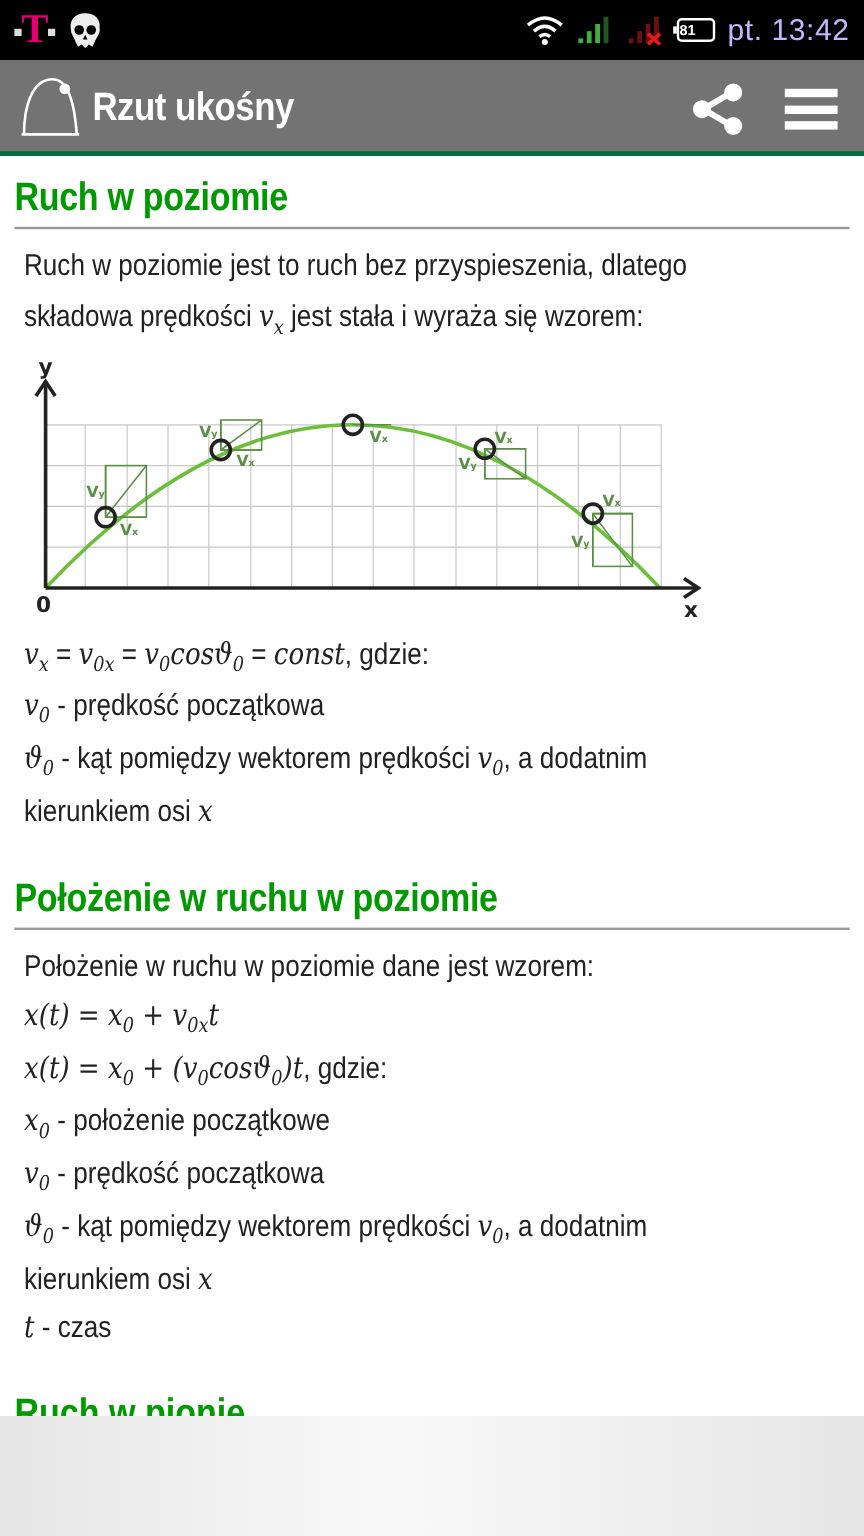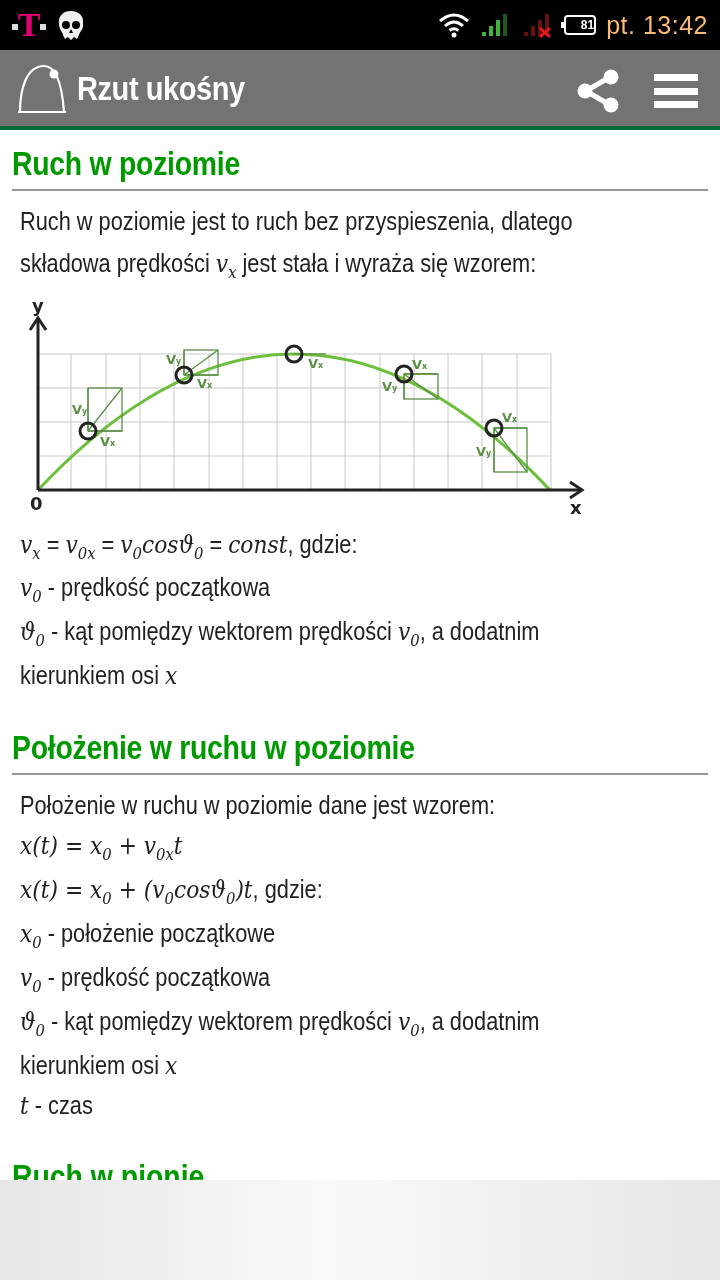--- a/index.html
+++ b/index.html
@@ -4,23 +4,23 @@
 <style>
   * { box-sizing: border-box; margin: 0; padding: 0; }
   html, body { width: 720px; height: 1280px; overflow: hidden; background: #fff; }
   body { font-family: "Liberation Sans", "DejaVu Sans", sans-serif; position: relative; }
 
   .statusbar { position: absolute; left: 0; top: 0; width: 720px; height: 50px; background: #000; color: #fff; }
   .sb-left { position: absolute; left: 16px; top: 8px; display: flex; align-items: center; gap: 14px; }
   .tmobile { color: #e20074; font-family: "Liberation Serif", serif; font-weight: bold; font-size: 34px; line-height: 34px; position: relative; width: 26px; text-align: center; }
   .tmobile .dot { position: absolute; top: 16px; width: 6px; height: 6px; background: #ddd; }
   .sb-right { position: absolute; right: 12px; top: 0; height: 50px; display: flex; align-items: center; gap: 10px; }
-  .battery { width: 32px; height: 20px; border: 2px solid #fff; border-radius: 4px; font-size: 12px; font-weight: bold; display: flex; align-items: center; justify-content: flex-end; position: relative; }
+  .battery { width: 32px; height: 20px; border: 2px solid #fff; border-radius: 4px; font-size: 12px; font-weight: bold; display: flex; align-items: center; justify-content: flex-start; position: relative; }
   .battery::before { content: ""; position: absolute; left: -5px; top: 5px; width: 3px; height: 6px; background: #fff; }
-  .clock { font-size: 25px; color: #fdba74; letter-spacing: 0.5px; }
+  .clock { font-size: 25px; color: #c4b5fd; letter-spacing: 0.5px; }
 
   .appbar { position: absolute; left: 0; top: 50px; width: 720px; height: 80px; background: #737373; border-bottom: 4px solid #006b3c; }
   .app-logo { position: absolute; left: 16px; top: 10px; width: 52px; height: 56px; }
   .app-title { position: absolute; left: 77px; top: 20px; color: #fff; font-size: 33px; font-weight: bold; letter-spacing: -0.5px; transform: scaleX(0.88); transform-origin: left; }
   .share-btn { position: absolute; left: 574px; top: 18px; width: 50px; height: 46px; }
   .menu-btn { position: absolute; left: 654px; top: 24px; width: 44px; height: 34px; display: flex; flex-direction: column; justify-content: space-between; }
   .menu-btn span { display: block; height: 7px; background: #fff; }
   .h2 { position: absolute; left: 12px; color: #009900; font-weight: bold; font-size: 33px; transform: scaleX(0.86); transform-origin: left; white-space: nowrap; letter-spacing: -0.3px; }
   .rule { position: absolute; left: 12px; width: 696px; height: 2px; background: #999; }
   .p { position: absolute; left: 20px; font-size: 25px; color: #222; white-space: nowrap; transform: scaleX(0.87); transform-origin: left; }

